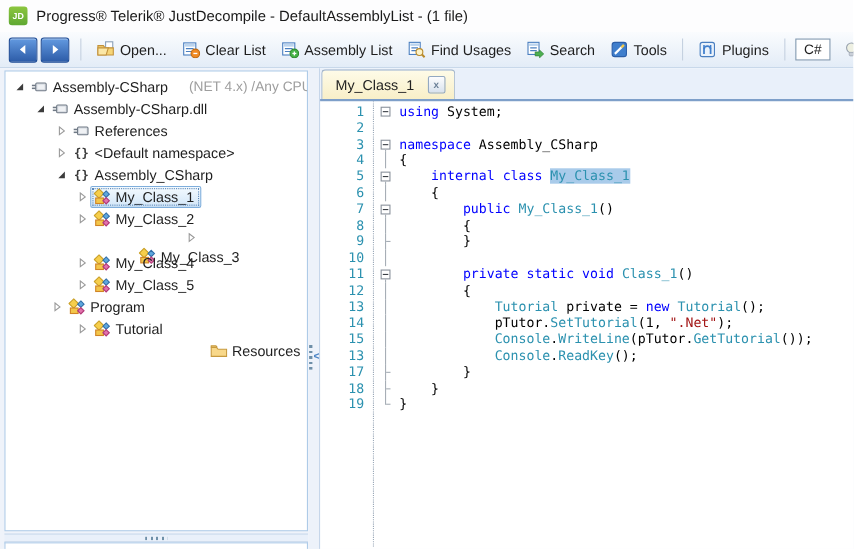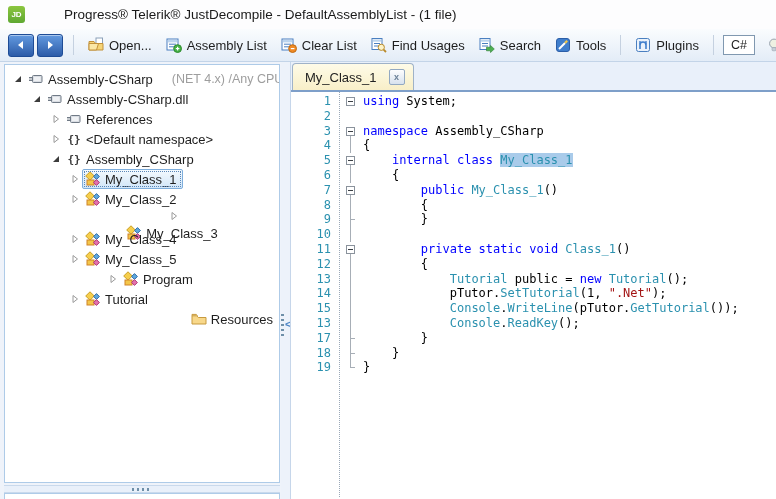--- a/index.html
+++ b/index.html
@@ -1,21 +1,21 @@
 <!DOCTYPE html>
 <html><head>
 <meta charset="utf-8">
 <style>
   html,body{margin:0;padding:0;background:#fff;}
   #app{position:relative;width:776px;height:499px;overflow:hidden;
        font-family:"Liberation Sans",sans-serif;font-size:13px;color:#1e1e1e;
        background:#fff;user-select:none;}
   
   #titlebar{position:absolute;left:0;top:0;width:776px;height:29px;background:#fdfdfe;
-            display:flex;align-items:center;padding-left:8px;box-sizing:border-box;gap:31px;}
+            display:flex;align-items:center;padding-left:8px;box-sizing:border-box;}
   .appicon{width:17px;height:17px;border-radius:3px;background:linear-gradient(#8cc63f,#5fa832);
            color:#fff;font-size:8px;font-weight:bold;display:flex;align-items:center;justify-content:center;flex:none;}
   #title-text{margin-left:8px;font-size:13.5px;color:#1a1a1a;white-space:nowrap;}
   
   #toolbar{position:absolute;left:0;top:29px;width:776px;height:33px;box-sizing:border-box;
            background:linear-gradient(#fafcfe,#e3ecf7);border-bottom:1px solid #c3d4e8;
            display:flex;align-items:center;padding:0 8px;}
   #tb-buttons{display:flex;align-items:center;}
   .navbtn{width:24px;height:21px;border:1px solid #1e4c96;border-radius:3px;margin-right:3px;
           background:linear-gradient(#639ae0,#2d5ca8);display:flex;align-items:center;justify-content:center;
@@ -114,39 +114,39 @@
           </span>
           <span class="tlabel">Open...</span>
         </div>
         <div class="tbtn">
           <span class="ticon">
             <svg width="16" height="16" viewBox="0 0 16 16">
               <rect x="1" y="2" width="11" height="11" fill="#fff" stroke="#4a7fc0"></rect>
               <rect x="2" y="3" width="9" height="2.4" fill="#bbd4ee"></rect>
               <line x1="3" y1="7.2" x2="10" y2="7.2" stroke="#4a7fc0"></line>
               <line x1="3" y1="9.8" x2="10" y2="9.8" stroke="#4a7fc0"></line>
-              <circle cx="11.6" cy="11.6" r="3.9" fill="#45b145" stroke="#2e8b2e"></circle>
+              <circle cx="11.6" cy="11.6" r="3.9" fill="#f08a24" stroke="#c06a10"></circle>
               <rect x="9.8" y="11" width="3.6" height="1.2" fill="#fff"></rect>
-              <rect x="11" y="9.8" width="1.2" height="3.6" fill="#fff"></rect>
-            </svg>
-          </span>
-          <span class="tlabel">Assembly List</span>
+            </svg>
+          </span>
+          <span class="tlabel">Clear List</span>
         </div>
         <div class="tbtn">
           <span class="ticon">
             <svg width="16" height="16" viewBox="0 0 16 16">
               <rect x="1" y="2" width="11" height="11" fill="#fff" stroke="#4a7fc0"></rect>
               <rect x="2" y="3" width="9" height="2.4" fill="#bbd4ee"></rect>
               <line x1="3" y1="7.2" x2="10" y2="7.2" stroke="#4a7fc0"></line>
               <line x1="3" y1="9.8" x2="10" y2="9.8" stroke="#4a7fc0"></line>
-              <circle cx="11.6" cy="11.6" r="3.9" fill="#f08a24" stroke="#c06a10"></circle>
+              <circle cx="11.6" cy="11.6" r="3.9" fill="#45b145" stroke="#2e8b2e"></circle>
               <rect x="9.8" y="11" width="3.6" height="1.2" fill="#fff"></rect>
-            </svg>
-          </span>
-          <span class="tlabel">Clear List</span>
+              <rect x="11" y="9.8" width="1.2" height="3.6" fill="#fff"></rect>
+            </svg>
+          </span>
+          <span class="tlabel">Assembly List</span>
         </div>
         <div class="tbtn">
           <span class="ticon">
             <svg width="16" height="16" viewBox="0 0 16 16">
               <rect x="1" y="1.5" width="10" height="11" fill="#fff" stroke="#4a7fc0"></rect>
               <rect x="2" y="2.5" width="8" height="2.2" fill="#bbd4ee"></rect>
               <line x1="3" y1="6.5" x2="9" y2="6.5" stroke="#4a7fc0"></line>
               <line x1="3" y1="9" x2="9" y2="9" stroke="#4a7fc0"></line>
               <circle cx="10.3" cy="10.3" r="3.1" fill="#fdf3c8" stroke="#b98a2a"></circle>
               <line x1="12.6" y1="12.6" x2="15" y2="15" stroke="#b98a2a" stroke-width="1.8"></line>
@@ -366,21 +366,21 @@
                 <svg width="16" height="16" viewBox="0 0 16 16">
                   <polygon points="5,0.8 9.3,5 5,9.2 0.7,5" fill="#f6ce4c" stroke="#c99f25"></polygon>
                   <rect x="2" y="9" width="7" height="5" fill="#f3c64a" stroke="#d08426"></rect>
                   <polygon points="11.5,2.6 14.4,5.5 11.5,8.4 8.6,5.5" fill="#5fa7dd" stroke="#2f6da8"></polygon>
                   <polygon points="11.5,8.6 14.4,11.5 11.5,14.4 8.6,11.5" fill="#e272ac" stroke="#b23a78"></polygon>
                 </svg>
               </span>
               <span class="tlbl">My_Class_5</span>
             </span>
           </div>
-          <div class="trow" style="padding-left: 101px;">
+          <div class="trow" style="padding-left: 40px;">
             <span class="arrow">
               <svg width="10" height="10" viewBox="0 0 10 10">
                 <polygon points="3,1.5 7.5,5 3,8.5" fill="#fff" stroke="#9a9a9a"></polygon>
               </svg>
             </span>
             <span class="rowsel">
               <span class="nicon">
                 <svg width="16" height="16" viewBox="0 0 16 16">
                   <polygon points="5,0.8 9.3,5 5,9.2 0.7,5" fill="#f6ce4c" stroke="#c99f25"></polygon>
                   <rect x="2" y="9" width="7" height="5" fill="#f3c64a" stroke="#d08426"></rect>
@@ -529,21 +529,21 @@
               <span class="fold">
                 <i class="fl"></i>
               </span>
               <span class="ct"><span class="p">        {</span></span>
             </div>
             <div class="code-line">
               <span class="ln">13</span>
               <span class="fold">
                 <i class="fl"></i>
               </span>
-              <span class="ct"><span class="p">            </span><span class="t">Tutorial</span><span class="p"> public = </span><span class="k">new</span><span class="p"> </span><span class="t">Tutorial</span><span class="p">();</span></span>
+              <span class="ct"><span class="p">            </span><span class="t">Tutorial</span><span class="p"> private = </span><span class="k">new</span><span class="p"> </span><span class="t">Tutorial</span><span class="p">();</span></span>
             </div>
             <div class="code-line">
               <span class="ln">14</span>
               <span class="fold">
                 <i class="fl"></i>
               </span>
               <span class="ct"><span class="p">            pTutor.</span><span class="t">SetTutorial</span><span class="p">(1, </span><span class="s">".Net"</span><span class="p">);</span></span>
             </div>
             <div class="code-line">
               <span class="ln">15</span>

